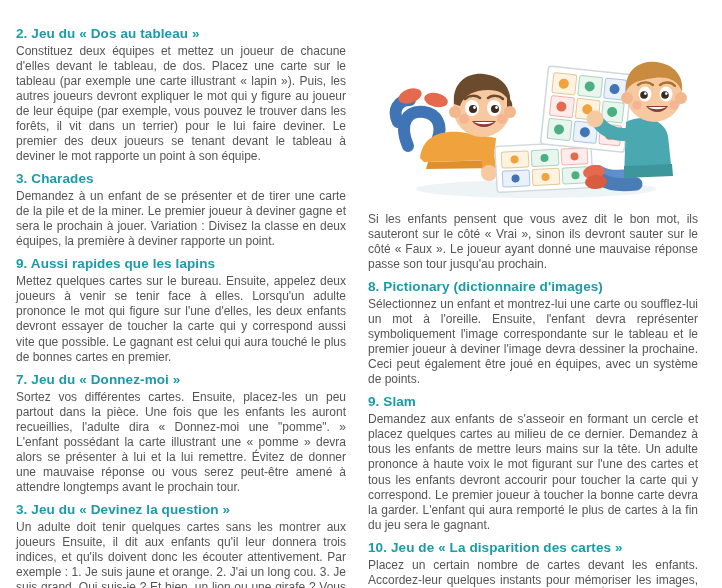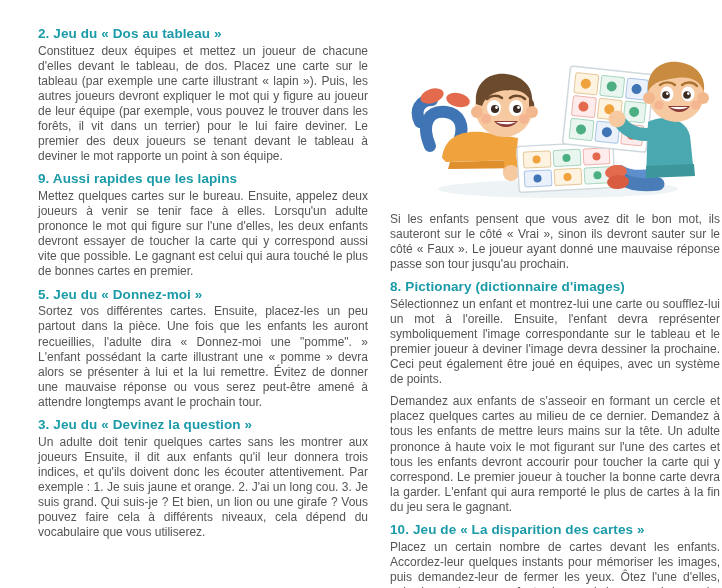--- a/index.html
+++ b/index.html
@@ -12,21 +12,21 @@
     background: #ffffff;
     font-family: "Liberation Sans", sans-serif;
     color: #4a4a4a;
     overflow: hidden;
   }
   .page {
     position: relative;
     width: 638px;
     height: 588px;
     box-sizing: border-box;
-    padding: 26px 22px 10px 38px;
+    padding: 26px 22px 10px 16px;
   }
   .columns {
     display: flex;
     gap: 22px;
     align-items: flex-start;
   }
   .col {
     width: 330px;
     flex: 0 0 330px;
   }
@@ -69,29 +69,31 @@
   <div class="columns">
 
     <div class="col">
 
       <div class="section">
         <h2 class="item-title">2. Jeu du « Dos au tableau »</h2>
         <p class="item-body">Constituez deux équipes et mettez un joueur de chacune d'elles devant le tableau, de dos. Placez une carte sur le tableau (par exemple une carte illustrant « lapin »). Puis, les autres joueurs devront expliquer le mot qui y figure au joueur de leur équipe (par exemple, vous pouvez le trouver dans les forêts, il vit dans un terrier) pour le lui faire deviner. Le premier des deux joueurs se tenant devant le tableau à deviner le mot rapporte un point à son équipe.</p>
       </div>
 
       <div class="section">
+        <h2 class="item-title">3. Charades</h2>
+        <p class="item-body">Demandez à un enfant de se présenter et de tirer une carte de la pile et de la miner. Le premier joueur à deviner gagne et sera le prochain à jouer. Variation : Divisez la classe en deux équipes, la première à deviner rapporte un point.</p>
       </div>
 
       <div class="section">
         <h2 class="item-title">9. Aussi rapides que les lapins</h2>
         <p class="item-body">Mettez quelques cartes sur le bureau. Ensuite, appelez deux joueurs à venir se tenir face à elles. Lorsqu'un adulte prononce le mot qui figure sur l'une d'elles, les deux enfants devront essayer de toucher la carte qui y correspond aussi vite que possible. Le gagnant est celui qui aura touché le plus de bonnes cartes en premier.</p>
       </div>
 
       <div class="section">
-        <h2 class="item-title">5. Jeu du « Donnez-moi »</h2>
+        <h2 class="item-title">7. Jeu du « Donnez-moi »</h2>
         <p class="item-body">Sortez vos différentes cartes. Ensuite, placez-les un peu partout dans la pièce. Une fois que les enfants les auront recueillies, l'adulte dira « Donnez-moi une "pomme". » L'enfant possédant la carte illustrant une « pomme » devra alors se présenter à lui et la lui remettre. Évitez de donner une mauvaise réponse ou vous serez peut-être amené à attendre longtemps avant le prochain tour.</p>
       </div>
 
       <div class="section">
         <h2 class="item-title">3. Jeu du « Devinez la question »</h2>
         <p class="item-body">Un adulte doit tenir quelques cartes sans les montrer aux joueurs Ensuite, il dit aux enfants qu'il leur donnera trois indices, et qu'ils doivent donc les écouter attentivement. Par exemple : 1. Je suis jaune et orange. 2. J'ai un long cou. 3. Je suis grand. Qui suis-je ? Et bien, un lion ou une girafe ? Vous pouvez faire cela à différents niveaux, cela dépend du vocabulaire que vous utiliserez.</p>
       </div>
 
 
     </div>
@@ -215,20 +217,21 @@
       <div class="section right-intro">
         <p class="item-body">Si les enfants pensent que vous avez dit le bon mot, ils sauteront sur le côté « Vrai », sinon ils devront sauter sur le côté « Faux ». Le joueur ayant donné une mauvaise réponse passe son tour jusqu'au prochain.</p>
       </div>
 
       <div class="section">
         <h2 class="item-title">8. Pictionary (dictionnaire d'images)</h2>
         <p class="item-body">Sélectionnez un enfant et montrez-lui une carte ou soufflez-lui un mot à l'oreille. Ensuite, l'enfant devra représenter symboliquement l'image correspondante sur le tableau et le premier joueur à deviner l'image devra dessiner la prochaine. Ceci peut également être joué en équipes, avec un système de points.</p>
       </div>
 
       <div class="section">
+        <h2 class="item-title">9. Slam</h2>
         <p class="item-body">Demandez aux enfants de s'asseoir en formant un cercle et placez quelques cartes au milieu de ce dernier. Demandez à tous les enfants de mettre leurs mains sur la tête. Un adulte prononce à haute voix le mot figurant sur l'une des cartes et tous les enfants devront accourir pour toucher la carte qui y correspond. Le premier joueur à toucher la bonne carte devra la garder. L'enfant qui aura remporté le plus de cartes à la fin du jeu sera le gagnant.</p>
       </div>
 
       <div class="section">
         <h2 class="item-title">10. Jeu de « La disparition des cartes »</h2>
         <p class="item-body">Placez un certain nombre de cartes devant les enfants. Accordez-leur quelques instants pour mémoriser les images, puis demandez-leur de fermer les yeux. Ôtez l'une d'elles, puis demandez aux enfants de rouvrir les yeux. Le premier enfant à deviner la carte manquante peut gagner cette dernière (pour un point) et retirer une carte au prochain tour.</p>
       </div>
 
     </div>
   </div>

